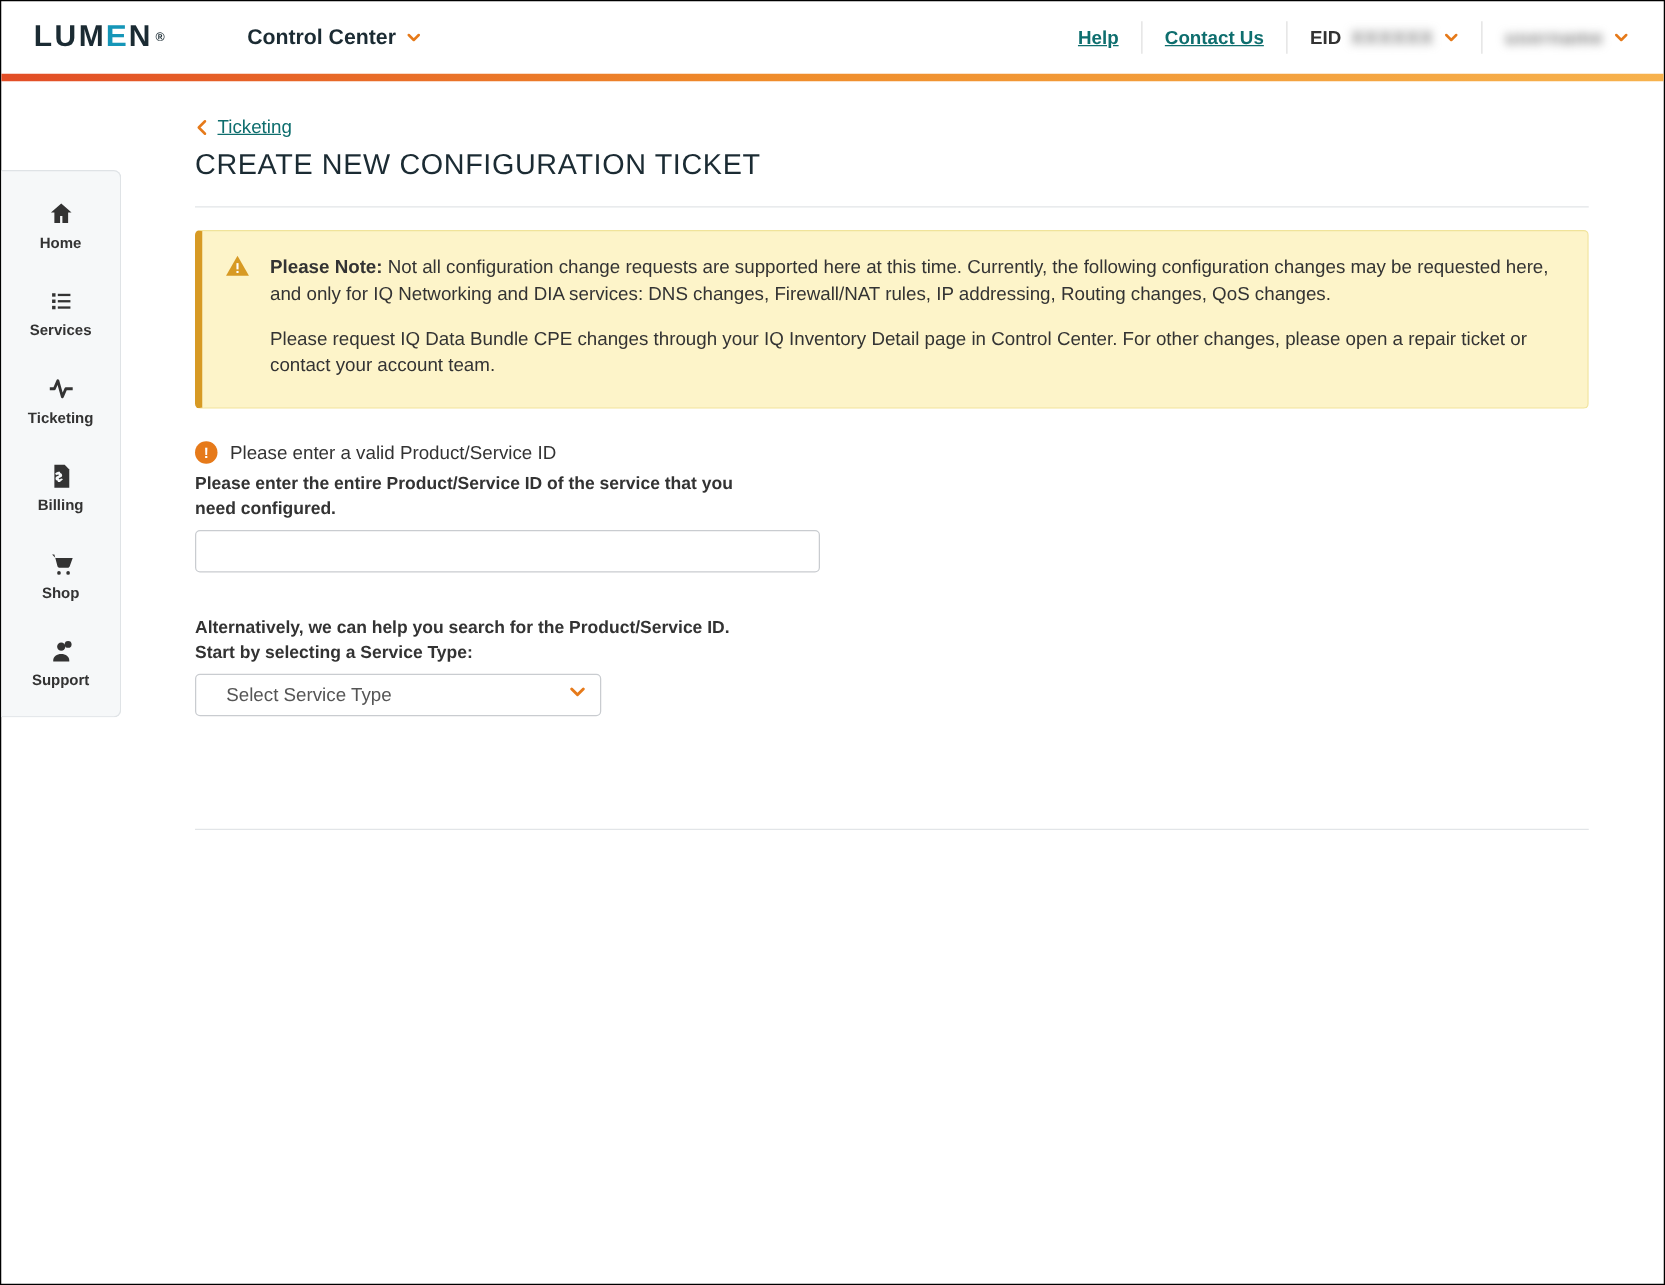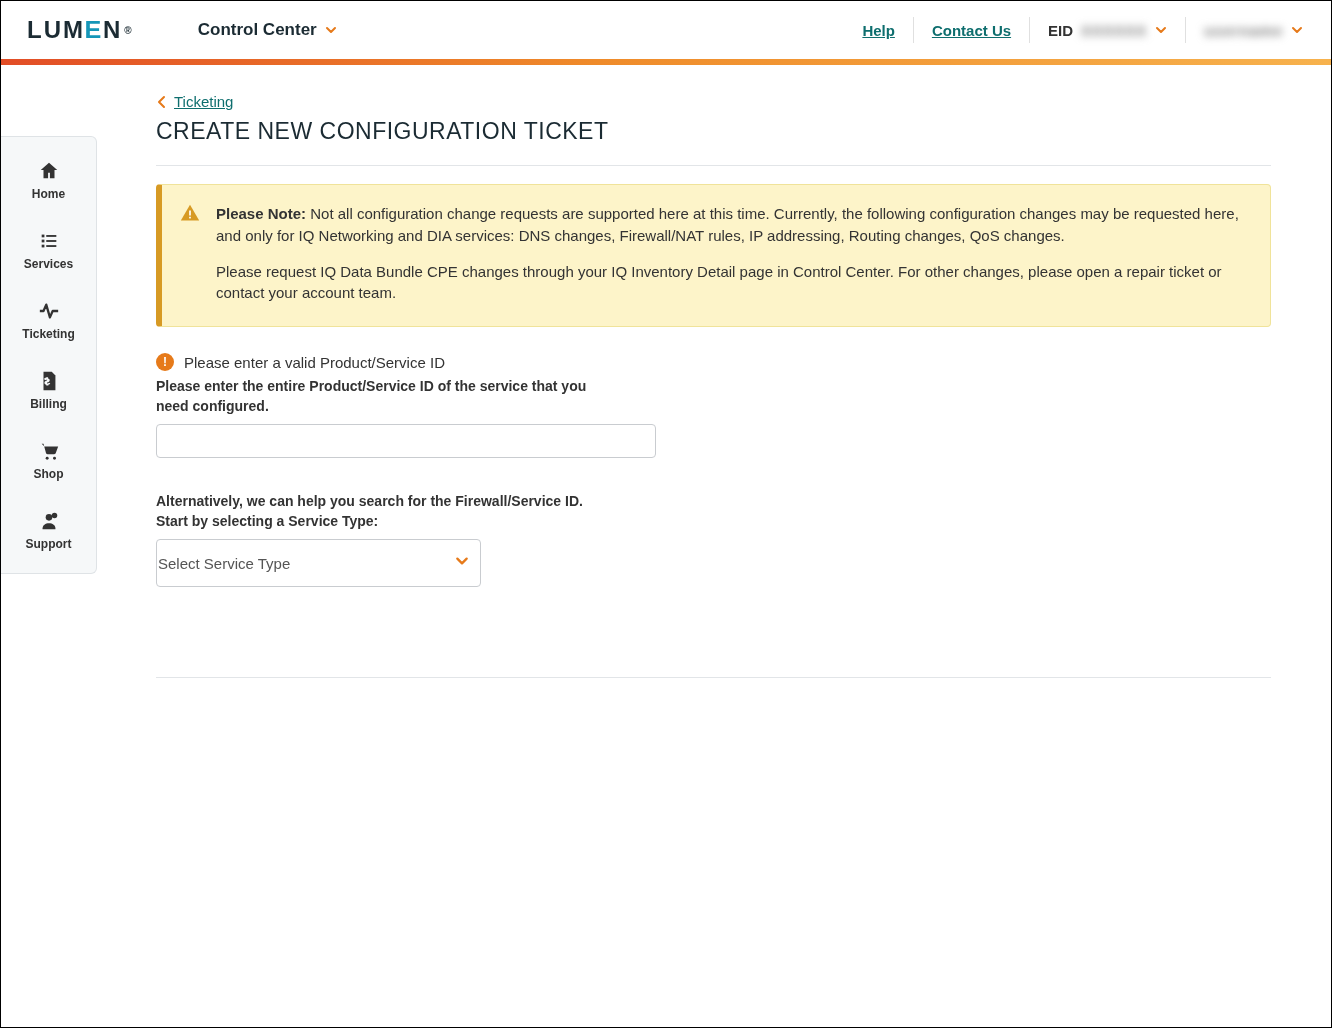--- a/index.html
+++ b/index.html
@@ -155,25 +155,25 @@
     border-radius:4px;
     padding:0 10px;
     font-size:14px;
   }
   .spacer { height:34px;}
   .select-wrap {
     position:relative;
     width:325px;
   }
   .select-wrap .sel {
-    width:100%; height:48px;
+    width:100%; height:34px;
     border:1px solid #c9ccd0; border-radius:4px;
     background:#fff;
     display:flex; align-items:center;
-    padding:0 38px 0 1px;
+    padding:0 38px 0 24px;
     font-size:15px; color:#555;
     cursor:pointer;
   }
   .select-wrap .sel-chev {
     position:absolute; right:12px; top:50%; transform:translateY(-50%);
     pointer-events:none;
   }
   hr.bottom { margin-top:90px; }
 </style>
 </head>
@@ -310,21 +310,21 @@
   <div class="error-line">
     <span class="err-icon">!</span>
     <span>Please enter a valid Product/Service ID</span>
   </div>
 
   <div class="field-label">Please enter the entire Product/Service ID of the service that you need configured.</div>
   <input class="text-input" type="text" style="">
 
   <div class="spacer"></div>
 
-  <div class="field-label" style="max-width:450px">Alternatively, we can help you search for the Firewall/Service ID. Start by selecting a Service Type:</div>
+  <div class="field-label" style="max-width:450px">Alternatively, we can help you search for the Product/Service ID. Start by selecting a Service Type:</div>
   <div class="select-wrap">
     <div class="sel">Select Service Type</div>
     <span class="sel-chev">
       <svg width="14" height="14" viewBox="0 0 12 12">
           <path d="M2 4l4 4 4-4" fill="none" stroke="#e67a1a" stroke-width="2" stroke-linecap="round" stroke-linejoin="round"></path>
         </svg>
     </span>
   </div>
 
   <hr class="thin bottom">

